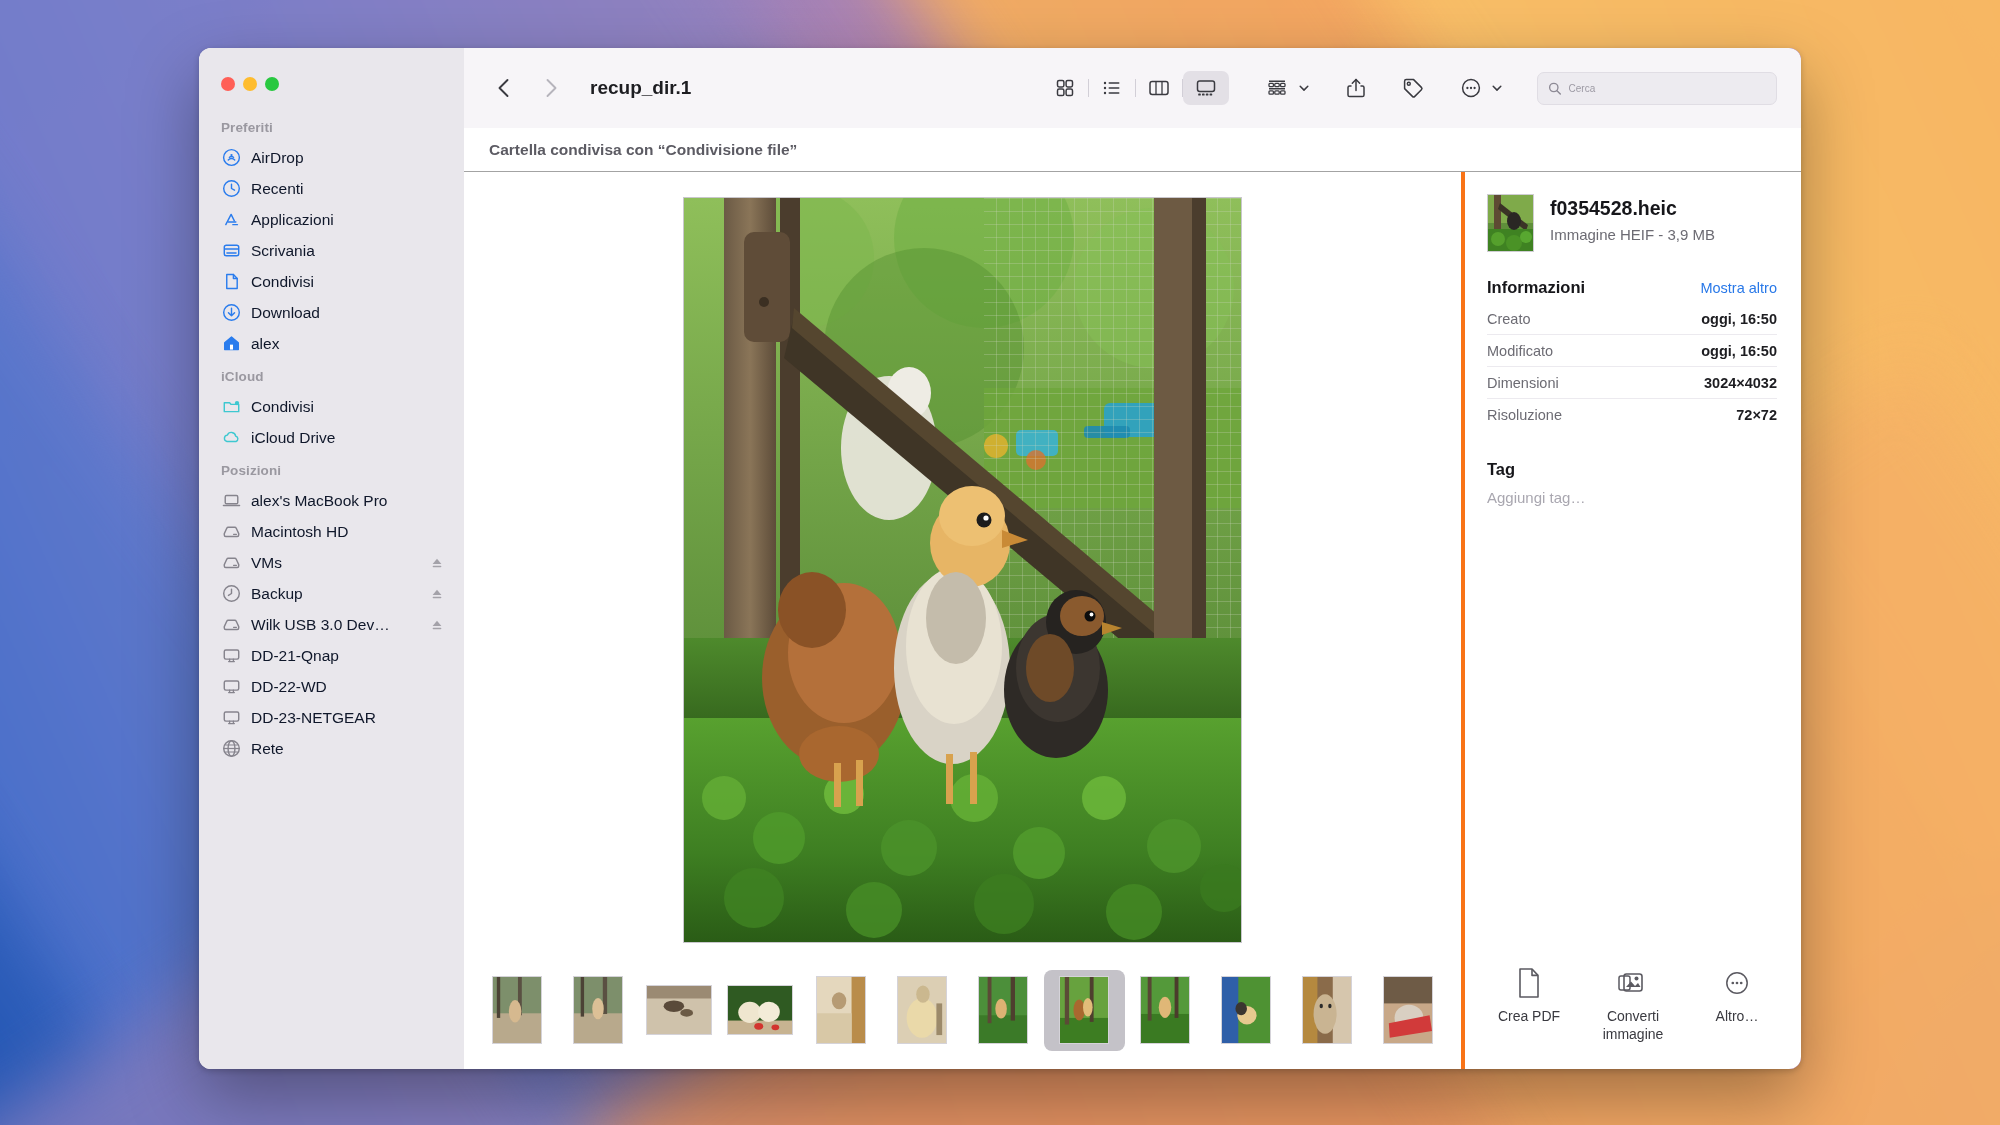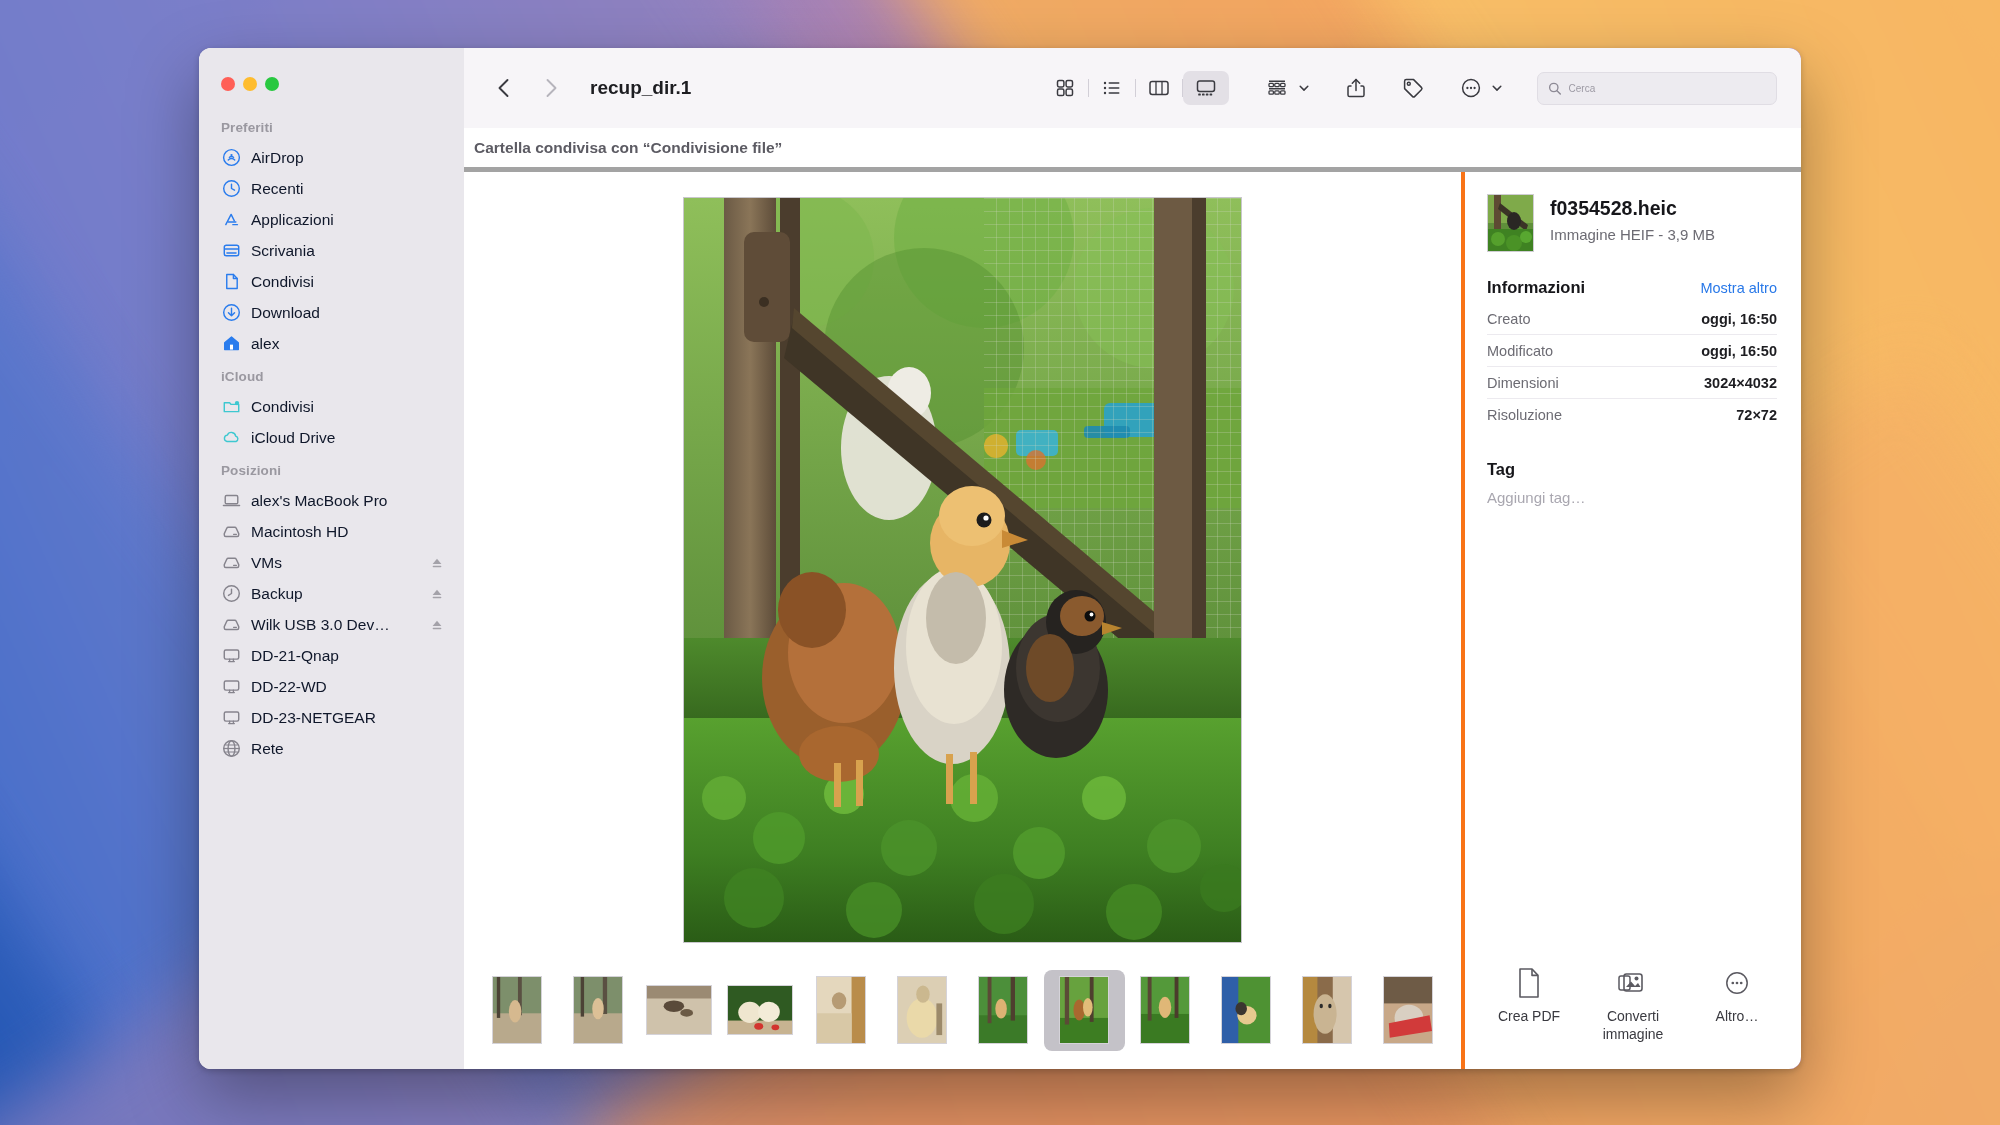--- a/index.html
+++ b/index.html
@@ -153,23 +153,23 @@
   #search input {
     border: 0; background: transparent; outline: none;
     font-family: "Liberation Sans", sans-serif;
     font-size: 10px; color: #3a3a40; width: 100%;
   }
   #search input::placeholder { color: #9d9aa4; }
 
   #sharebar {
     height: 44px; flex: 0 0 44px;
     background: #fff;
-    border-bottom: 5px solid #a3a3a3;
+    border-bottom: 1px solid #a3a3a3;
     display: flex; align-items: center;
-    padding-left: 10px;
+    padding-left: 25px;
     font-size: 15.5px; font-weight: bold; color: #5c5b63;
   }
 
   .main-area { flex: 1; display: flex; min-height: 0; }
 
   
   #gallery {
     flex: 1; min-width: 0; display: flex; flex-direction: column;
     background: #fff;
   }

